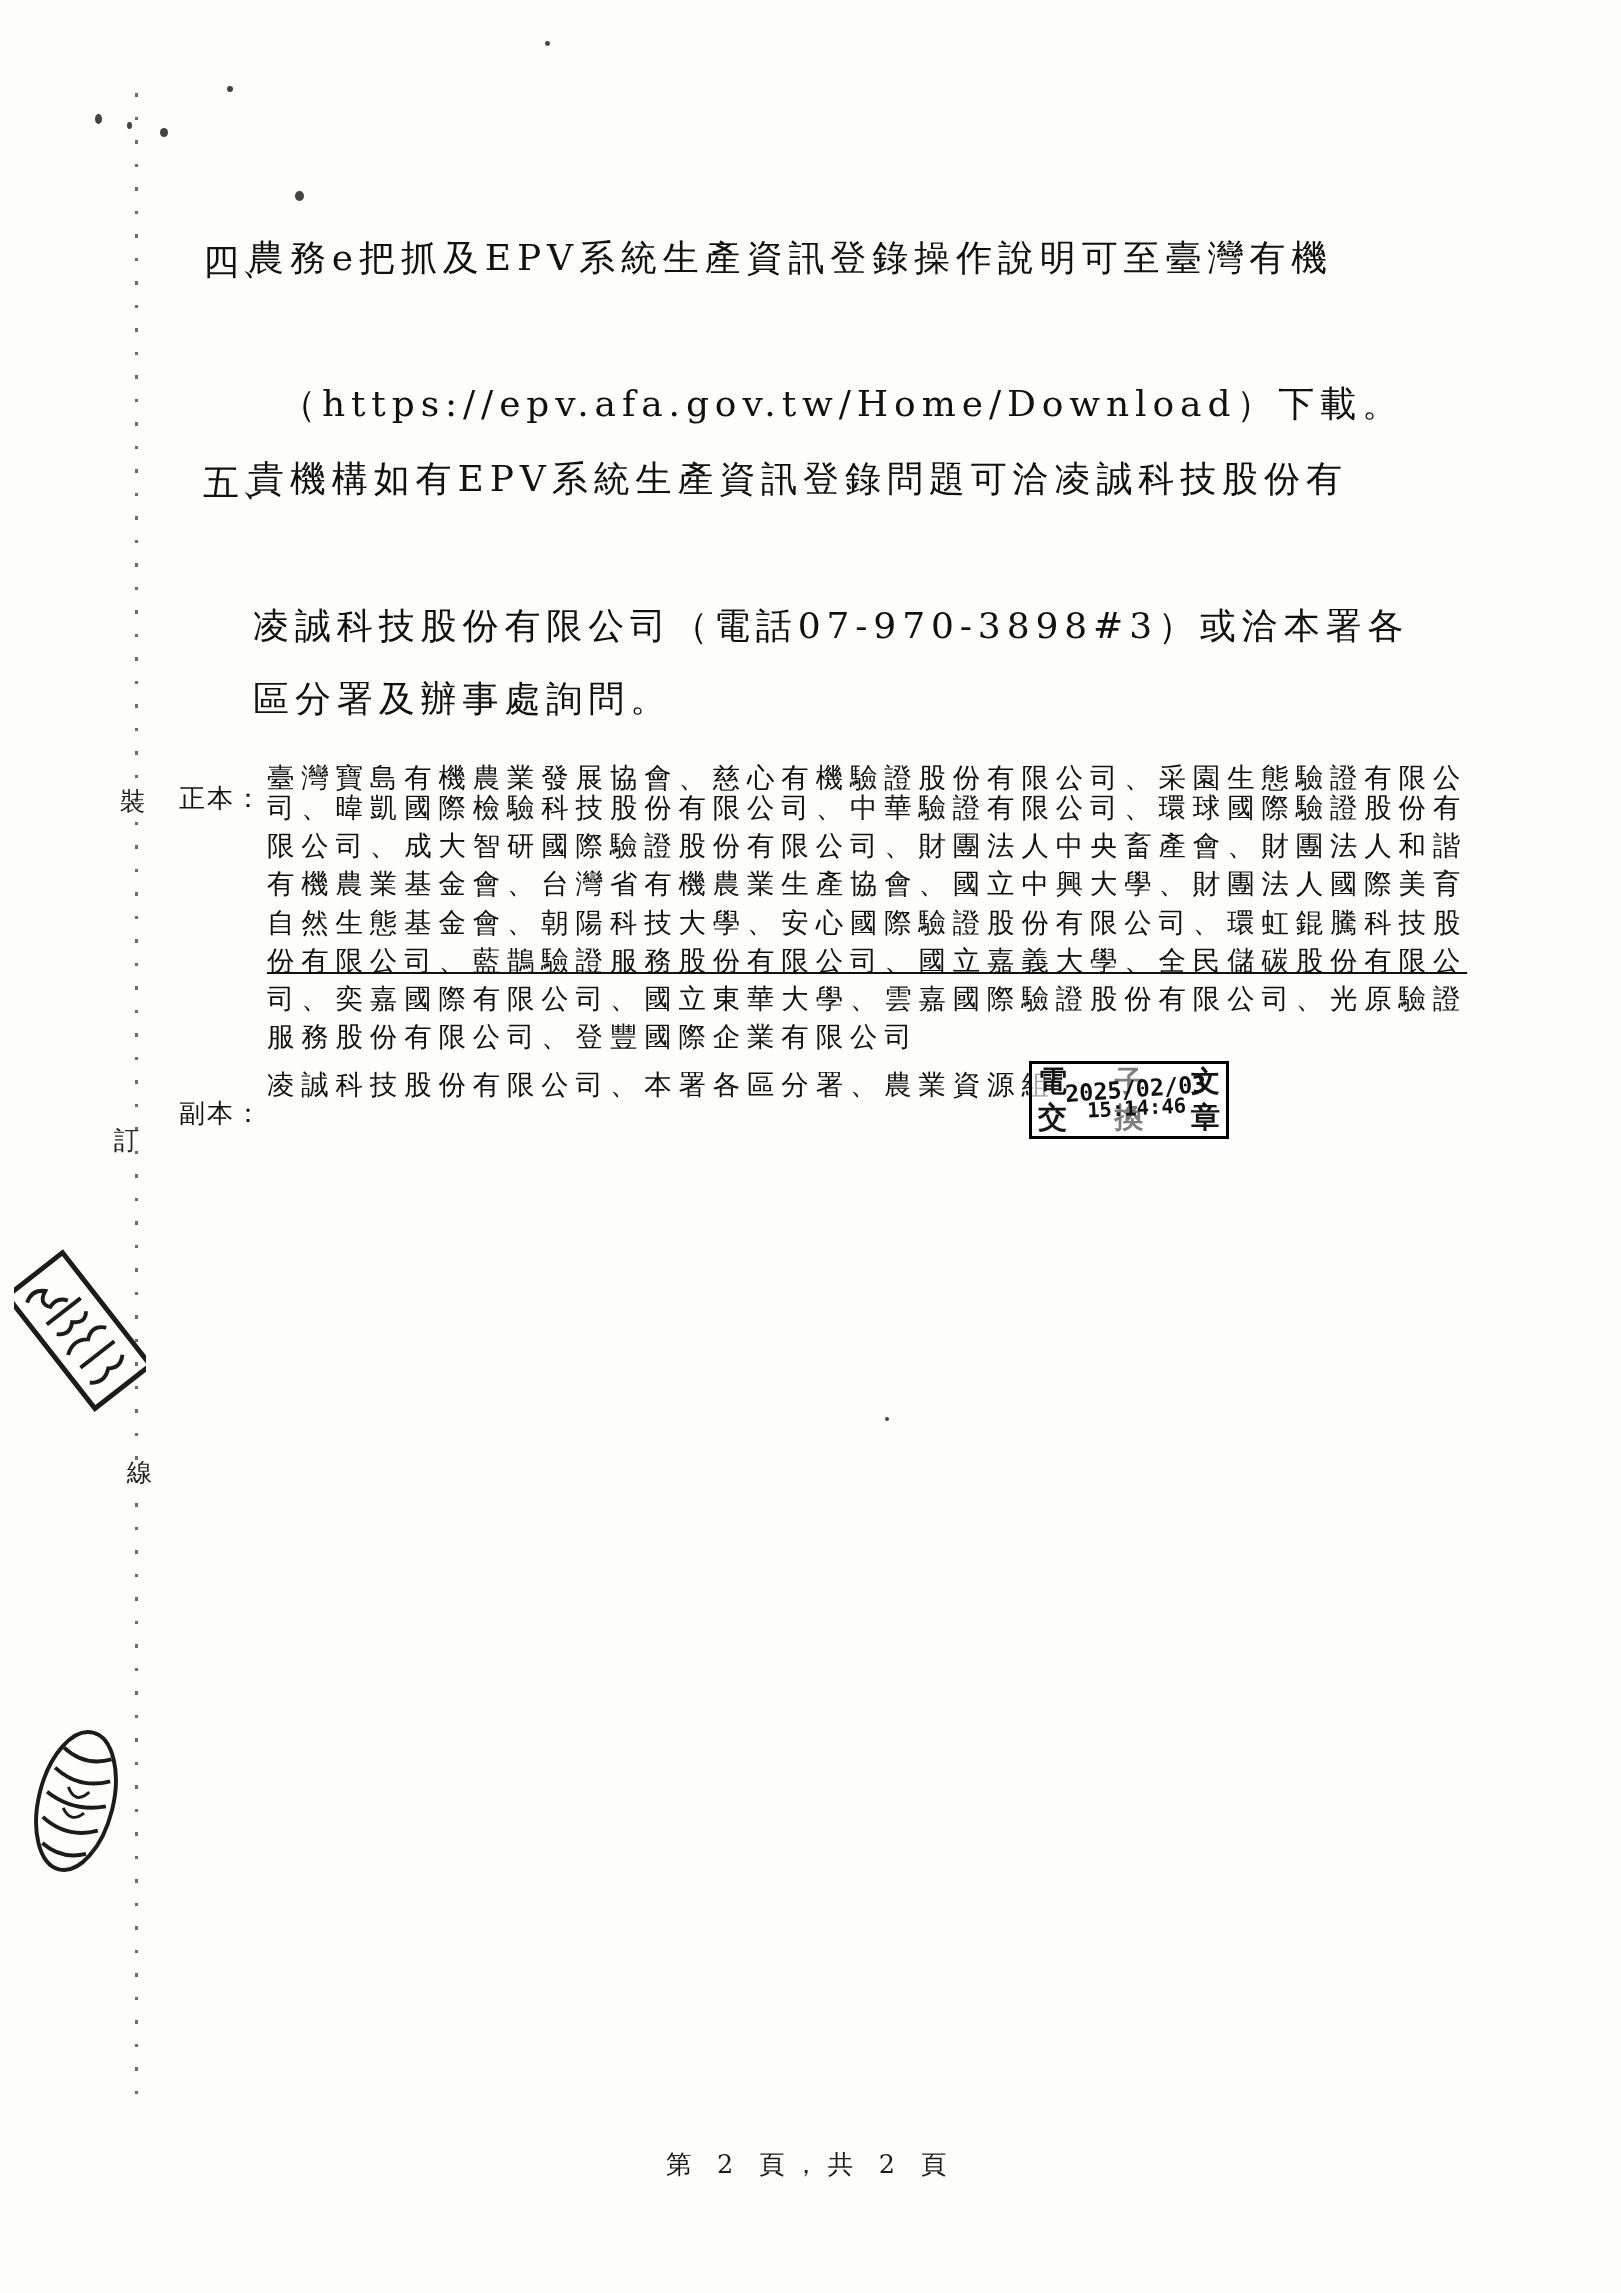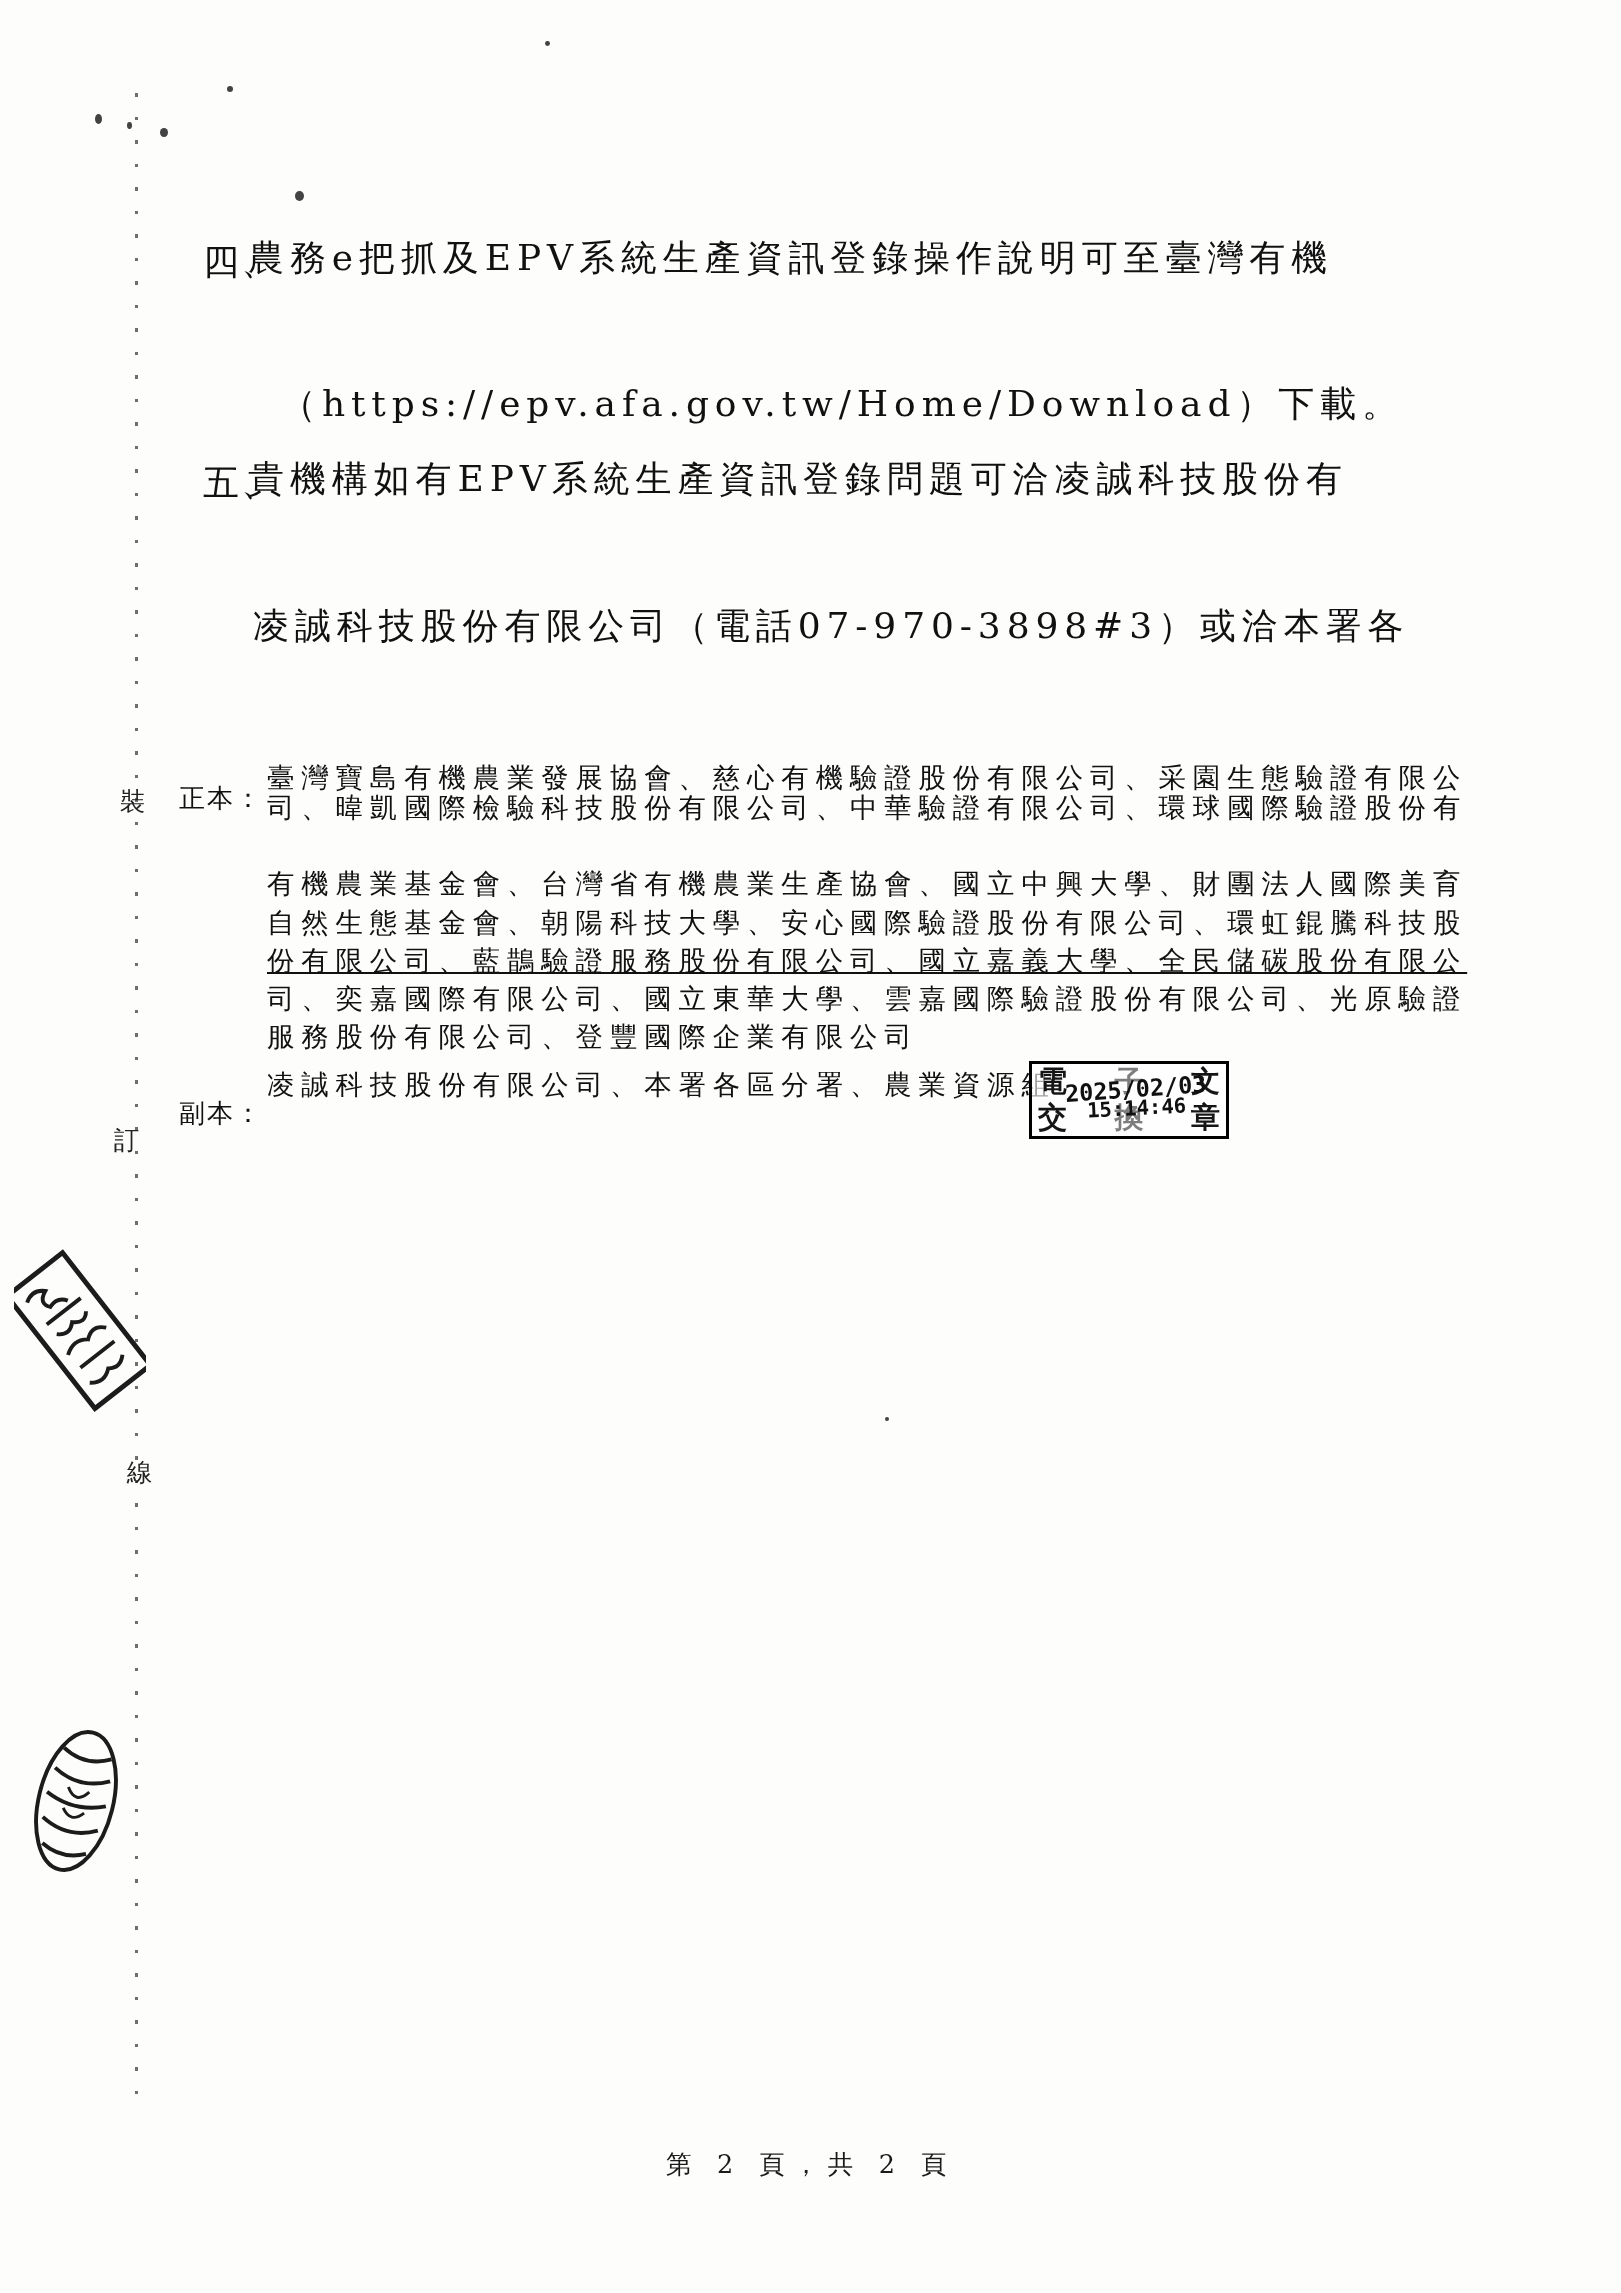--- a/index.html
+++ b/index.html
@@ -85,24 +85,26 @@
     </g>
   </svg>
 
   <div class="line num" style="left:203px;top:238px;">四、</div>
   <div class="line body-line" style="left:248px;top:238px;">農務e把抓及EPV系統生產資訊登錄操作說明可至臺灣有機</div>
   <div class="line body-line" style="left:280px;top:384px;">（https://epv.afa.gov.tw/Home/Download）下載。</div>
 
   <div class="line num" style="left:203px;top:459px;">五、</div>
   <div class="line body-line" style="left:248px;top:459px;">貴機構如有EPV系統生產資訊登錄問題可洽凌誠科技股份有</div>
   <div class="line body-line" style="left:253px;top:606px;">凌誠科技股份有限公司（電話07-970-3898#3）或洽本署各</div>
+  <div class="line body-line" style="left:253px;top:679px;">區分署及辦事處詢問。</div>
 
   <div class="line cc-label" style="left:179px;top:755px;">正本：</div>
   <div class="line cc-line" style="left:267px;top:755px;margin-top:8px;">臺灣寶島有機農業發展協會、慈心有機驗證股份有限公司、采園生態驗證有限公</div>
   <div class="line cc-line" style="left:267px;top:793px;">司、暐凱國際檢驗科技股份有限公司、中華驗證有限公司、環球國際驗證股份有</div>
+  <div class="line cc-line" style="left:267px;top:831px;">限公司、成大智研國際驗證股份有限公司、財團法人中央畜產會、財團法人和諧</div>
   <div class="line cc-line" style="left:267px;top:869px;">有機農業基金會、台灣省有機農業生產協會、國立中興大學、財團法人國際美育</div>
   <div class="line cc-line" style="left:267px;top:908px;">自然生態基金會、朝陽科技大學、安心國際驗證股份有限公司、環虹錕騰科技股</div>
   <div class="line cc-line" style="left:267px;top:946px;text-decoration:underline;">份有限公司、藍鵲驗證服務股份有限公司、國立嘉義大學、全民儲碳股份有限公</div>
   <div class="line cc-line" style="left:267px;top:984px;">司、奕嘉國際有限公司、國立東華大學、雲嘉國際驗證股份有限公司、光原驗證</div>
   <div class="line cc-line" style="left:267px;top:1022px;">服務股份有限公司、登豐國際企業有限公司</div>
 
   <div class="line cc-label" style="left:179px;top:1070px;">副本：</div>
   <div class="line cc-line" style="left:267px;top:1070px;">凌誠科技股份有限公司、本署各區分署、農業資源組</div>
 
   <div class="stamp-box">

